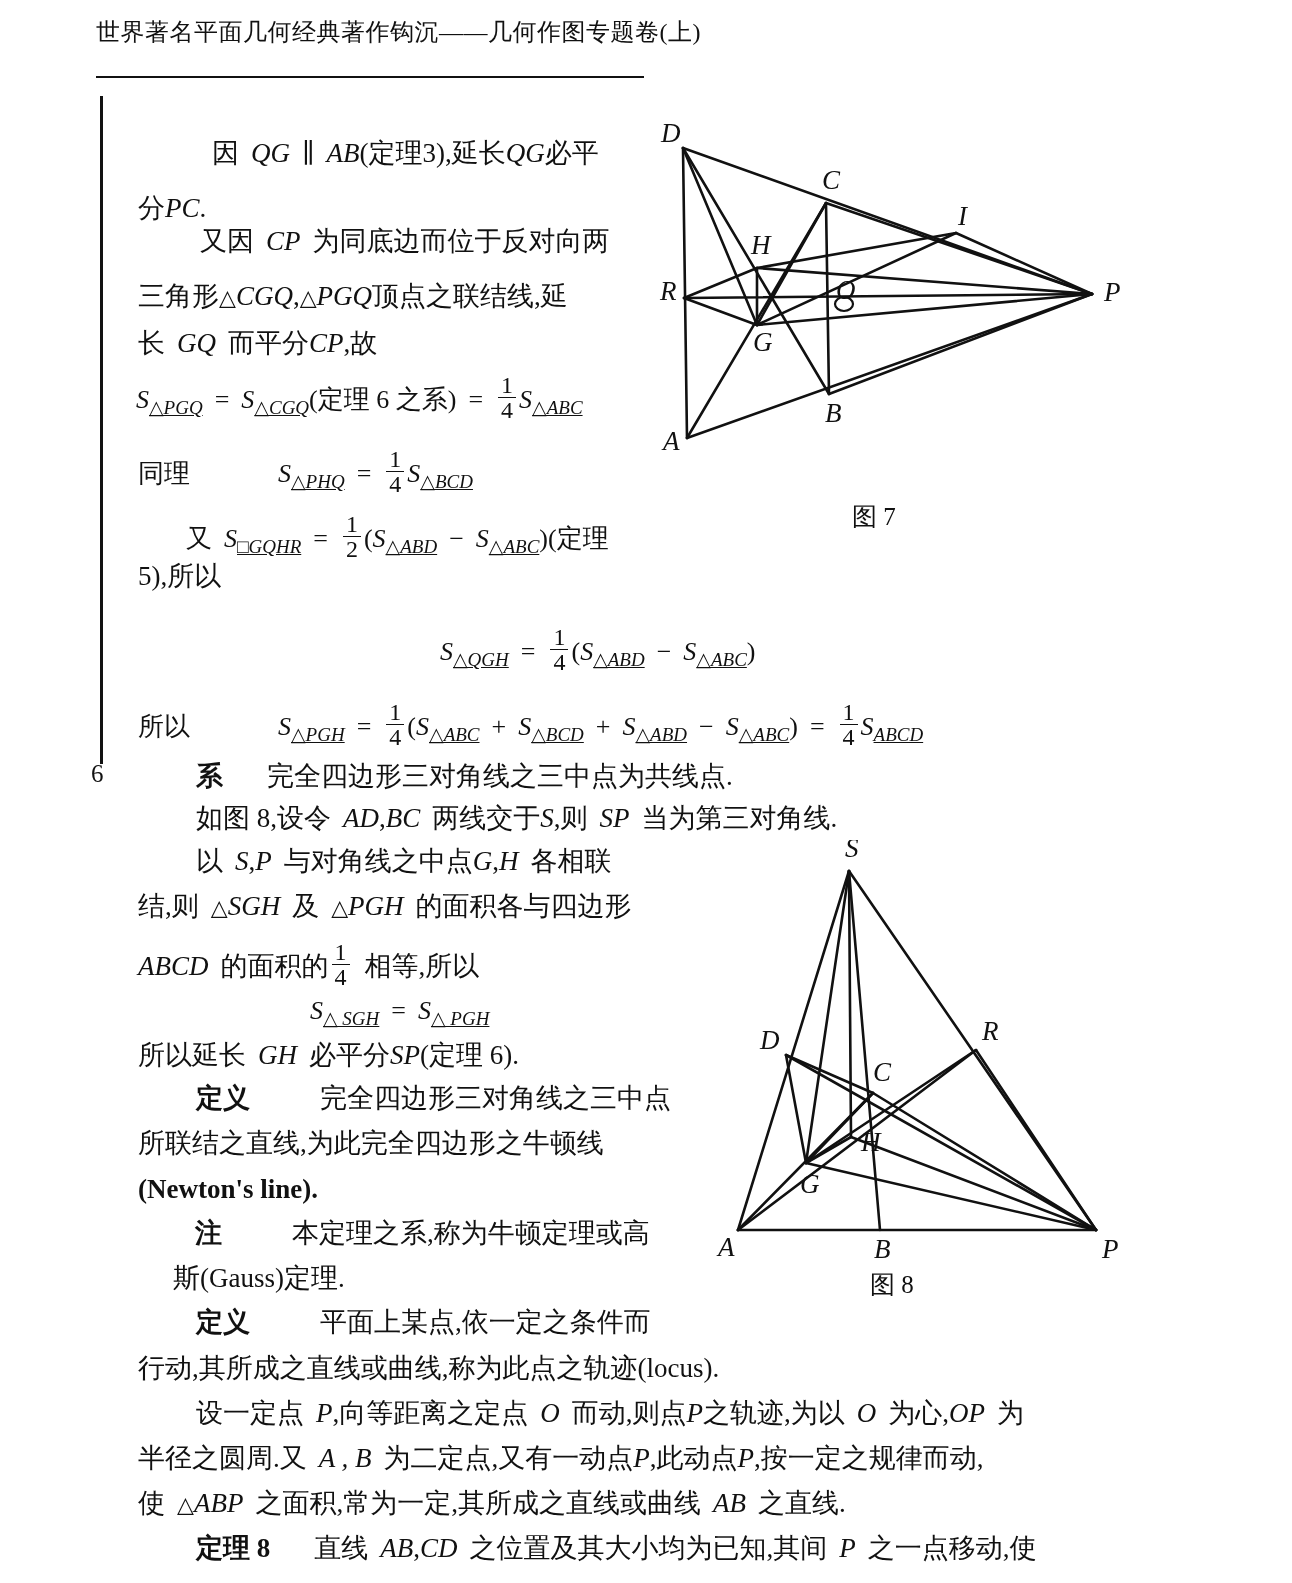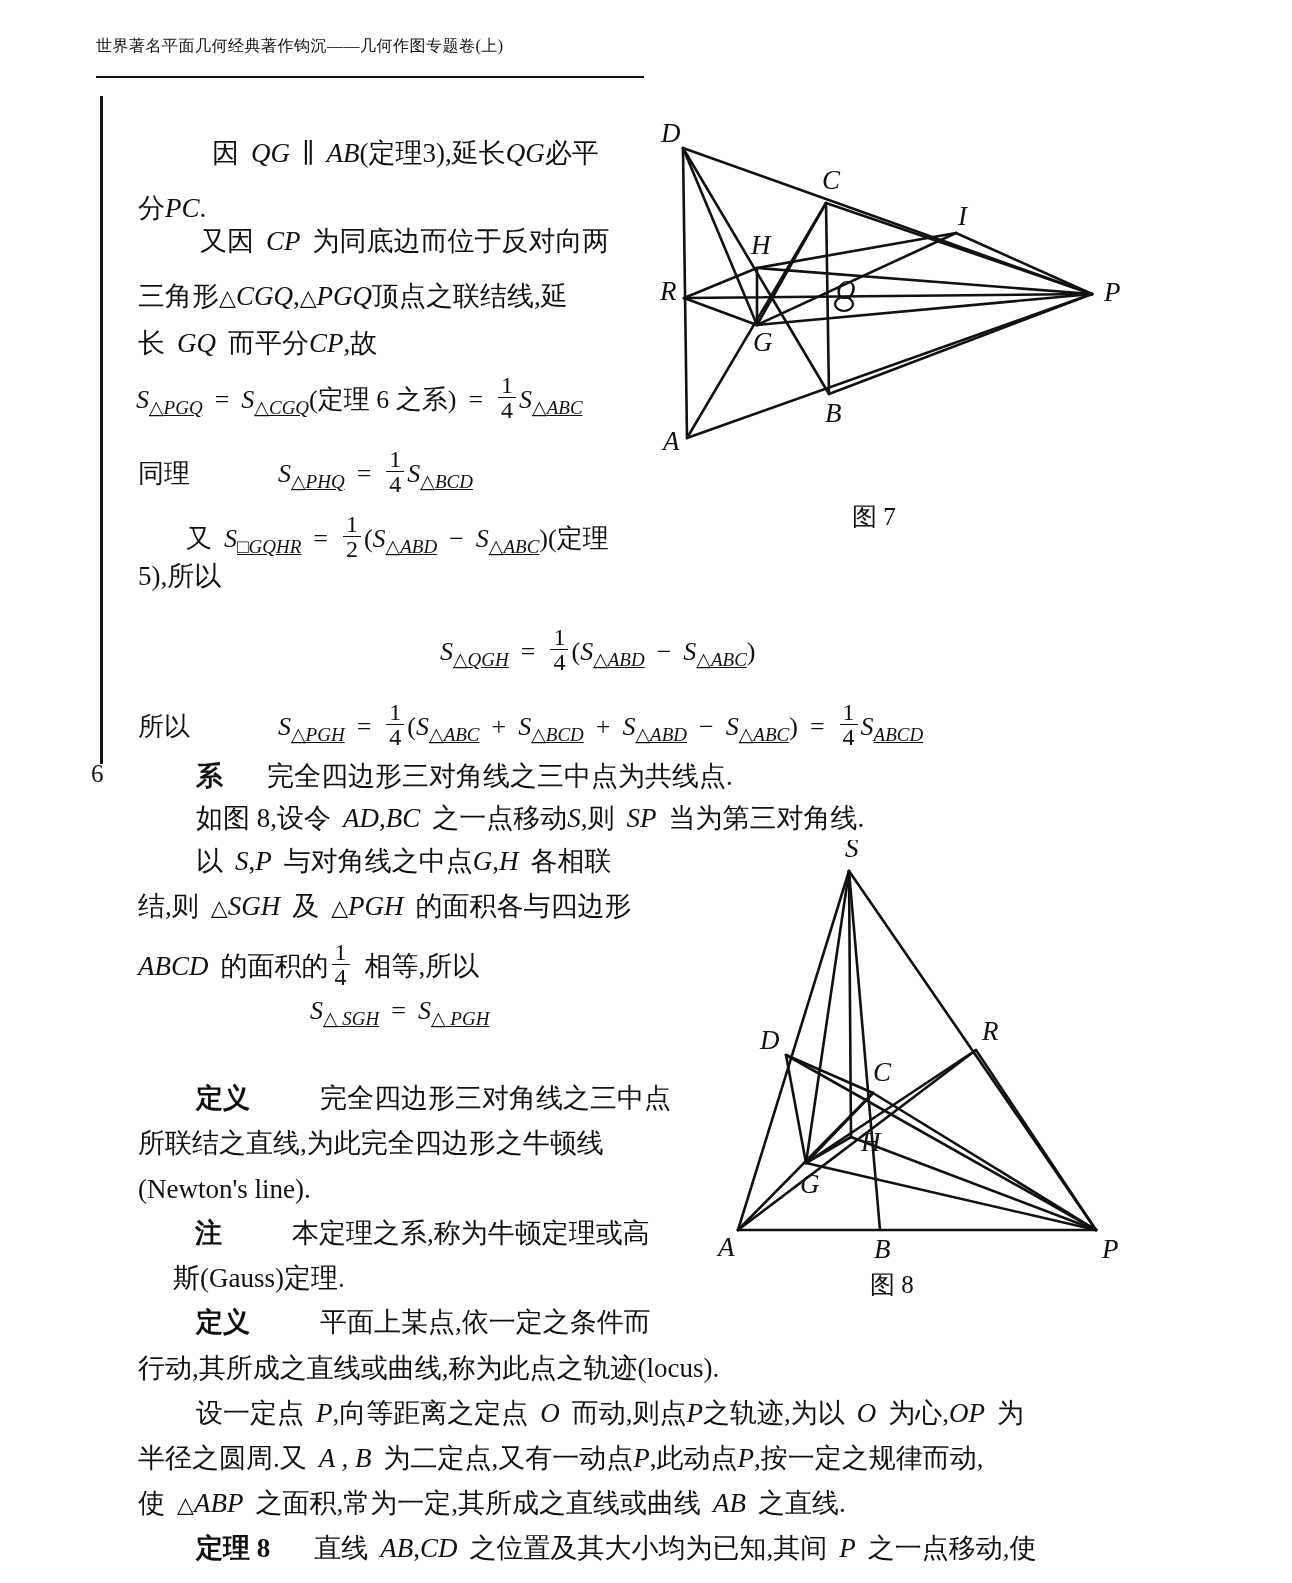--- a/index.html
+++ b/index.html
@@ -8,22 +8,22 @@
     background:#ffffff;
     font-family:"Liberation Serif","DejaVu Serif",serif;
     color:#111111;
     position:relative;
     overflow:hidden;
   }
   .page{position:absolute;inset:0;}
 
   
   .header{
-    position:absolute;left:96px;top:36px;width:1100px;
-    font-size:16px;letter-spacing:0.5px;color:#111;
+    position:absolute;left:96px;top:16px;width:1100px;
+    font-size:24px;letter-spacing:0.5px;color:#111;
     font-family:"Liberation Serif","DejaVu Serif",serif;
   }
   .header-rule{
     position:absolute;left:96px;top:76px;width:548px;height:2px;background:#111;
   }
 
   
   .vrule{
     position:absolute;left:100px;top:96px;width:3px;height:668px;background:#111;
   }
@@ -124,45 +124,48 @@
 
   <div class="tline" style="left:138px;top:700px;font-size:26px;">
     <span>所以</span><span class="gap-xl"></span><span class="gap-m"></span><span class="ital">S</span><span class="sub">△PGH</span><span class="gap-s"></span><span>=</span><span class="gap-s"></span><span class="frac"><span class="num">1</span><span class="den">4</span></span><span>(</span><span class="ital">S</span><span class="sub">△ABC</span><span class="gap-s"></span><span>+</span><span class="gap-s"></span><span class="ital">S</span><span class="sub">△BCD</span><span class="gap-s"></span><span>+</span><span class="gap-s"></span><span class="ital">S</span><span class="sub">△ABD</span><span class="gap-s"></span><span>−</span><span class="gap-s"></span><span class="ital">S</span><span class="sub">△ABC</span><span>)</span><span class="gap-s"></span><span>=</span><span class="gap-s"></span><span class="frac"><span class="num">1</span><span class="den">4</span></span><span class="ital">S</span><span class="sub">ABCD</span>
   </div>
 
   <div class="tline" style="left:196px;top:763px;">
     <span class="bold">系</span><span class="gap-l"></span><span>完全四边形三对角线之三中点为共线点.</span>
   </div>
 
   <div class="tline" style="left:196px;top:805px;">
-    <span>如图 8,设令</span><span class="gap-s"></span><span class="ital">AD</span><span>,</span><span class="ital">BC</span><span class="gap-s"></span><span>之一点移动</span><span class="ital">S</span><span>,则</span><span class="gap-s"></span><span class="ital">SP</span><span class="gap-s"></span><span>当为第三对角线.</span>
+    <span>如图 8,设令</span><span class="gap-s"></span><span class="ital">AD</span><span>,</span><span class="ital">BC</span><span class="gap-s"></span><span>两线交于</span><span class="ital">S</span><span>,则</span><span class="gap-s"></span><span class="ital">SP</span><span class="gap-s"></span><span>当为第三对角线.</span>
   </div>
 
   <div class="tline" style="left:196px;top:848px;">
     <span>以</span><span class="gap-s"></span><span class="ital">S</span><span>,</span><span class="ital">P</span><span class="gap-s"></span><span>与对角线之中点</span><span class="ital">G</span><span>,</span><span class="ital">H</span><span class="gap-s"></span><span>各相联</span>
   </div>
   <div class="tline" style="left:138px;top:893px;">
     <span>结,则</span><span class="gap-s"></span><span class="tri">△</span><span class="ital">SGH</span><span class="gap-s"></span><span>及</span><span class="gap-s"></span><span class="tri">△</span><span class="ital">PGH</span><span class="gap-s"></span><span>的面积各与四边形</span>
   </div>
   <div class="tline" style="left:138px;top:940px;">
     <span class="ital">ABCD</span><span class="gap-s"></span><span>的面积的</span><span class="frac"><span class="num">1</span><span class="den">4</span></span><span class="gap-s"></span><span>相等,所以</span>
   </div>
 
   <div class="tline" style="left:310px;top:998px;font-size:26px;">
     <span class="ital">S</span><span class="sub">△ SGH</span><span class="gap-s"></span><span>=</span><span class="gap-s"></span><span class="ital">S</span><span class="sub">△ PGH</span>
   </div>
 
+  <div class="tline" style="left:138px;top:1042px;">
+    <span>所以延长</span><span class="gap-s"></span><span class="ital">GH</span><span class="gap-s"></span><span>必平分</span><span class="ital">SP</span><span>(定理 6).</span>
+  </div>
 
   <div class="tline" style="left:138px;top:1130px;">
     <span>所联结之直线,为此完全四边形之牛顿线</span>
   </div>
   <div class="tline" style="left:196px;top:1085px;">
     <span class="bold">定义</span><span class="gap-l"></span><span class="gap-m"></span><span>完全四边形三对角线之三中点</span>
   </div>
-  <div class="tline" style="left:138px;top:1176px;">
+  <div class="tline" style="left:138px;top:1176px;font-weight:bold;">
     <span>(Newton's line).</span>
   </div>
 
   <div class="tline" style="left:195px;top:1220px;">
     <span class="bold">注</span><span class="gap-l"></span><span class="gap-m"></span><span>本定理之系,称为牛顿定理或高</span>
   </div>
   <div class="tline" style="left:146px;top:1265px;margin-left:27px;">
     <span>斯(Gauss)定理.</span>
   </div>
 

